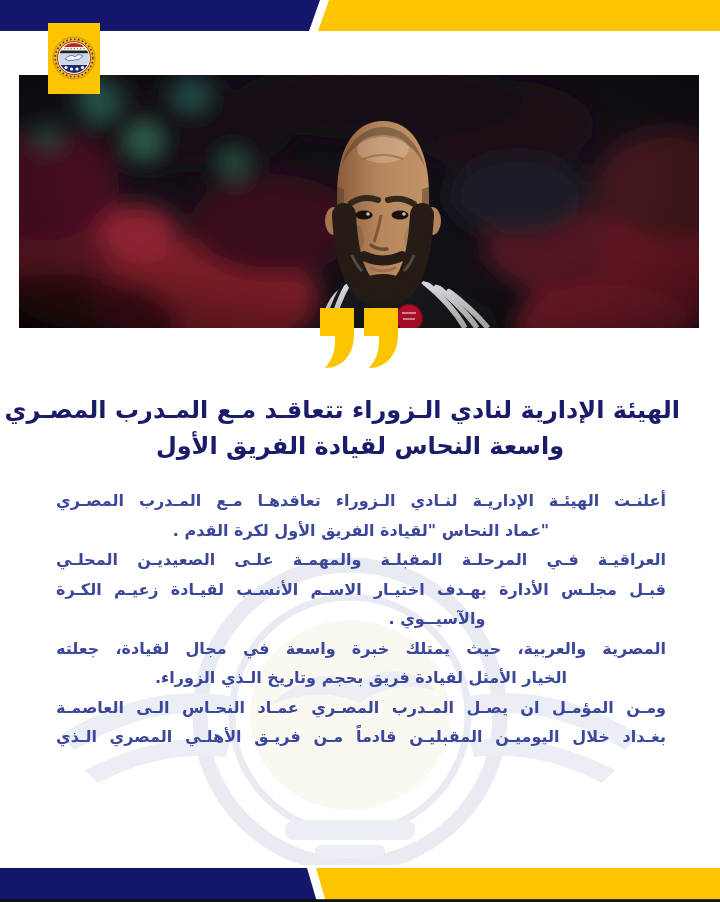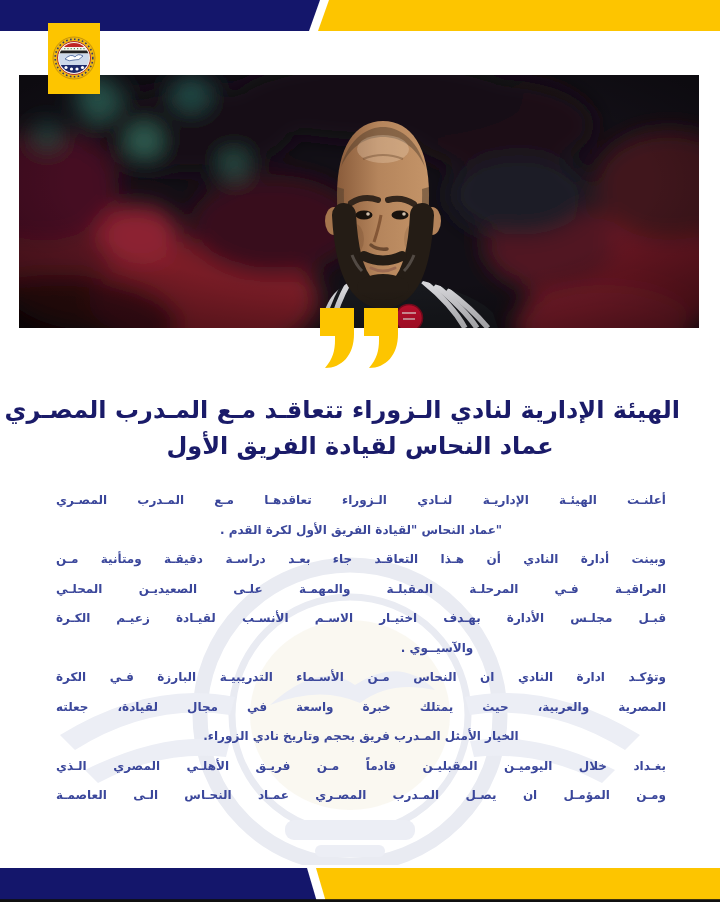--- a/index.html
+++ b/index.html
@@ -11,21 +11,21 @@
   .plaque{position:absolute;left:48px;top:23px;width:52px;height:71px;background:#fdc500;
           z-index:4;display:flex;justify-content:center;align-items:flex-start;}
   .badge{margin-top:13px;}
   .photo{position:absolute;left:19px;top:75px;width:680px;height:253px;overflow:hidden;z-index:1;}
   .quote{position:absolute;left:320px;top:308px;z-index:3;}
   .watermark{position:absolute;left:30px;top:545px;z-index:0;}
   .title{position:absolute;left:40px;top:392px;width:640px;text-align:center;
          color:#1a1b69;font-weight:bold;font-size:24px;line-height:36px;z-index:2;}
   .t-line{white-space:nowrap;text-align:center;}
   .bodytext{position:absolute;left:56px;top:486px;width:610px;color:#3b479b;
-            font-size:12px;font-weight:600;z-index:2;}
+            font-size:16px;font-weight:600;z-index:2;}
   .b-line{height:29.5px;line-height:29.5px;}
   .c{text-align:center;text-align-last:center;}
   .j{text-align:justify;text-align-last:justify;}
   .shift-r{transform:translateX(76px);}
 </style>
 </head>
 <body>
 
 <div class="canvas">
 
@@ -161,35 +161,33 @@
       <path d="M610,190 Q520,135 435,152 L440,170 Q520,158 595,205 Z"></path>
       <path d="M585,225 Q505,185 440,196 L444,212 Q510,205 572,238 Z"></path>
       <path d="M240,160 Q290,115 325,140 Q370,110 405,145 Q360,135 330,158 Q290,140 240,160 Z"></path>
       <rect x="255" y="275" width="130" height="20" rx="9"></rect>
       <rect x="285" y="300" width="70" height="12" rx="6"></rect>
     </g>
   </svg>
 
   <div class="title" dir="rtl">
     <div class="t-line">الهيئة الإدارية لنادي الـزوراء تتعاقـد مـع المـدرب المصـري</div>
-    <div class="t-line">عماد النحاس لقيادة الفريق الأول</div>
+    <div class="t-line">واسعة النحاس لقيادة الفريق الأول</div>
   </div>
 
   <div class="bodytext" dir="rtl">
     <div class="b-line j">أعلنـت الهيئـة الإداريـة لنـادي الـزوراء تعاقدهـا مـع المـدرب المصـري</div>
     <div class="b-line c">"عماد النحاس "لقيادة الفريق الأول لكرة القدم .</div>
-    <div class="b-line j">وبينت أدارة النادي أن هـذا التعاقـد جاء بعـد دراسـة دقيقـة ومتأنية مـن</div>
     <div class="b-line j">العراقيـة فـي المرحلـة المقبلـة والمهمـة علـى الصعيديـن المحلـي</div>
     <div class="b-line j">قبـل مجلـس الأدارة بهـدف اختيـار الاسـم الأنسـب لقيـادة زعيـم الكـرة</div>
     <div class="b-line c shift-r">والآسيــوي .</div>
-    <div class="b-line j">وتؤكـد ادارة النادي ان النحاس مـن الأسـماء التدريبيـة البارزة فـي الكرة</div>
     <div class="b-line j">المصرية والعربية، حيث يمتلك خبرة واسعة في مجال لقيادة، جعلته</div>
-    <div class="b-line c">الخيار الأمثل المـدرب فريق بحجم وتاريخ نادي الزوراء.</div>
+    <div class="b-line c">الخيار الأمثل لقيادة فريق بحجم وتاريخ الـذي الزوراء.</div>
+    <div class="b-line j">ومـن المؤمـل ان يصـل المـدرب المصـري عمـاد النحـاس الـى العاصمـة</div>
     <div class="b-line j">بغـداد خلال اليوميـن المقبليـن قادماً مـن فريـق الأهلـي المصري الـذي</div>
-    <div class="b-line j">ومـن المؤمـل ان يصـل المـدرب المصـري عمـاد النحـاس الـى العاصمـة</div>
   </div>
 
   <svg class="bottom-bar" width="720" height="34" viewBox="0 0 720 34">
     <polygon points="0,0 307,0 317,34 0,34" fill="#14166b"></polygon>
     <polygon points="316,0 720,0 720,34 326,34" fill="#fdc500"></polygon>
     <rect x="0" y="31.2" width="720" height="2.8" fill="#101010"></rect>
   </svg>
 
 </div>
 

